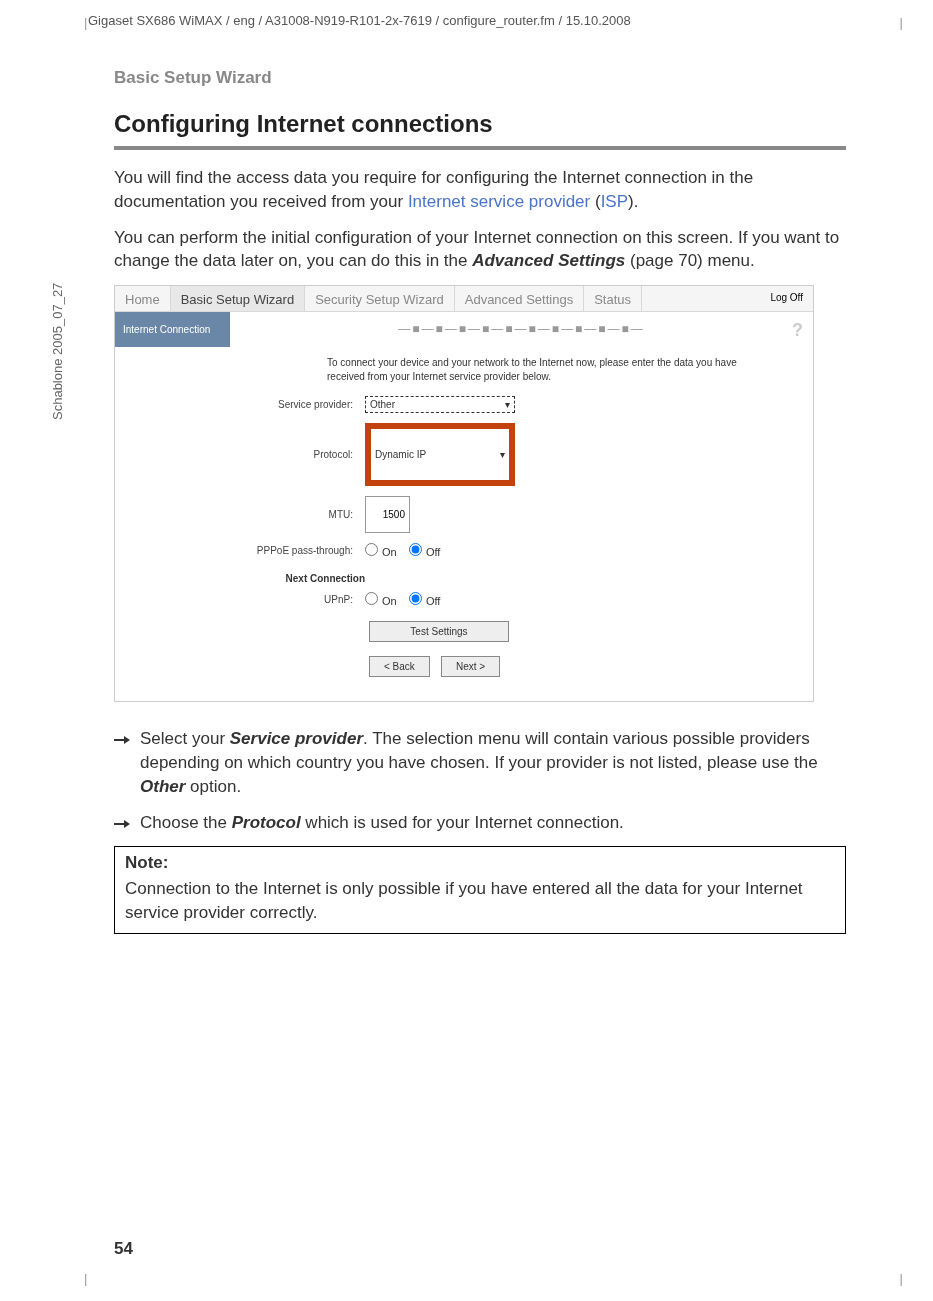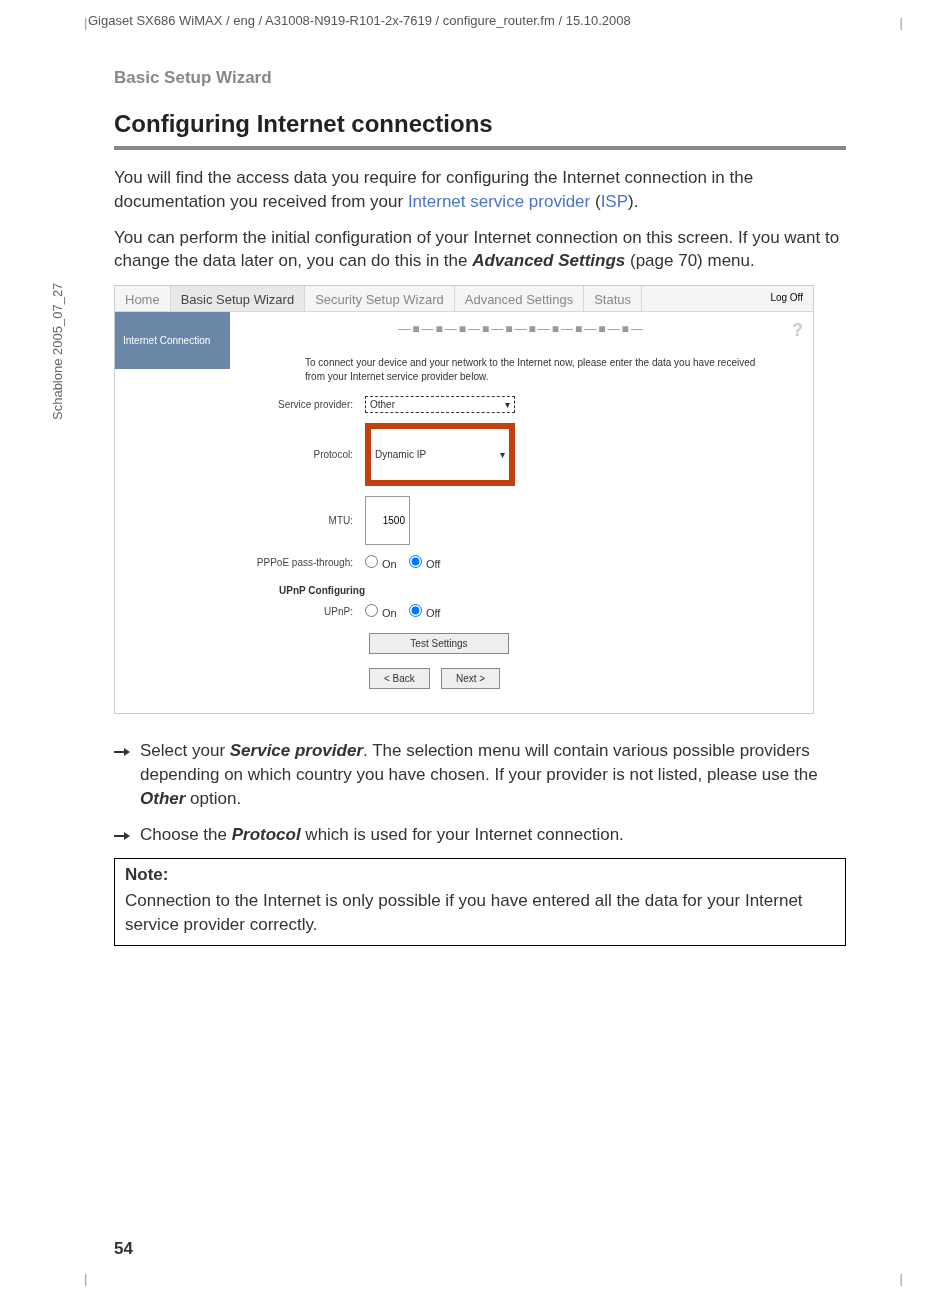--- a/index.html
+++ b/index.html
@@ -65,30 +65,30 @@
   width: 700px;
   position: relative;
   font-size: 11px;
 }
 .ss-tabs { display: flex; border-bottom: 1px solid #d8d8d8; height: 26px; background: #f5f5f5; }
 .ss-tab { padding: 6px 10px; color: #888; font-size: 13px; border-right: 1px solid #d8d8d8; }
 .ss-tab.active { background: #e8e8e8; color: #444; }
 .ss-logoff { position: absolute; right: 10px; top: 6px; color: #000; font-size: 10px; }
 .ss-body { display: flex; min-height: 340px; }
 .ss-sidebar { width: 115px; background: #fff; padding: 0; }
-.ss-side-item { background: #6b87a8; color: #fff; padding: 23px 8px; font-size: 10px; }
+.ss-side-item { background: #6b87a8; color: #fff; padding: 12px 8px; font-size: 10px; }
 .ss-main { flex: 1; padding: 10px 20px 20px 20px; position: relative; }
 .ss-stepbar { text-align: center; color: #999; font-size: 12px; letter-spacing: 2px; margin-bottom: 20px; }
 .ss-help { position: absolute; right: 10px; top: 8px; color: #ccc; font-size: 18px; font-weight: bold; }
-.ss-intro { font-size: 10px; color: #333; margin: 0 20px 12px 55px; line-height: 1.4; }
+.ss-intro { font-size: 10px; color: #333; margin: 0 20px 12px 77px; line-height: 1.4; }
 .ss-row { display: flex; align-items: center; margin-bottom: 10px; }
 .ss-label { width: 115px; text-align: right; padding-right: 12px; color: #444; font-size: 10px; }
 .ss-select { border: 1px dashed #333; padding: 2px 4px; font-size: 10px; width: 150px; display: flex; justify-content: space-between; background: #fff; }
 .ss-select2 { border: 6px solid #c2410c; padding: 20px 4px; font-size: 10px; width: 150px; display: flex; justify-content: space-between; background: #fff; }
-.ss-input { border: 1px solid #999; padding: 18px 4px; font-size: 10px; width: 45px; text-align: right; background: #fff; }
+.ss-input { border: 1px solid #999; padding: 12px 4px; font-size: 10px; width: 45px; text-align: right; background: #fff; }
 .ss-radio { margin-right: 4px; }
 .ss-subhead { font-weight: bold; font-size: 10px; margin: 15px 0 8px 0; text-align: right; width: 115px; }
 .ss-btn { border: 1px solid #888; background: #eee; padding: 4px 14px; font-size: 10px; margin: 4px; display: inline-block; }
 .ss-btnrow { margin-left: 115px; margin-top: 6px; }
 .ss-btnrow-center { margin-left: 115px; }
 .bullet-list { margin-top: 8px; }
 .bullet-item { display: flex; margin-bottom: 12px; }
 .bullet-arrow { width: 26px; flex-shrink: 0; padding-top: 4px; }
 .bullet-arrow svg { width: 16px; height: 10px; }
 .bullet-text { flex: 1; font-size: 17px; line-height: 1.4; color: #333; }
@@ -159,21 +159,21 @@
         </div>
         <div class="ss-row">
           <div class="ss-label">PPPoE pass-through:</div>
           <div>
             <input type="radio" class="ss-radio" style=""><span>On</span>
             &nbsp;&nbsp;
             <input type="radio" class="ss-radio" checked="" style=""><span>Off</span>
           </div>
         </div>
 
-        <div class="ss-subhead">UPnP Configuring</div>
+        <div class="ss-subhead">Next Connection</div>
         <div class="ss-row">
           <div class="ss-label">UPnP:</div>
           <div>
             <input type="radio" class="ss-radio" style=""><span>On</span>
             &nbsp;&nbsp;
             <input type="radio" class="ss-radio" checked="" style=""><span>Off</span>
           </div>
         </div>
         <div class="ss-btnrow-center">
           <span class="ss-btn" style="width:140px;text-align:center;">Test Settings</span>

